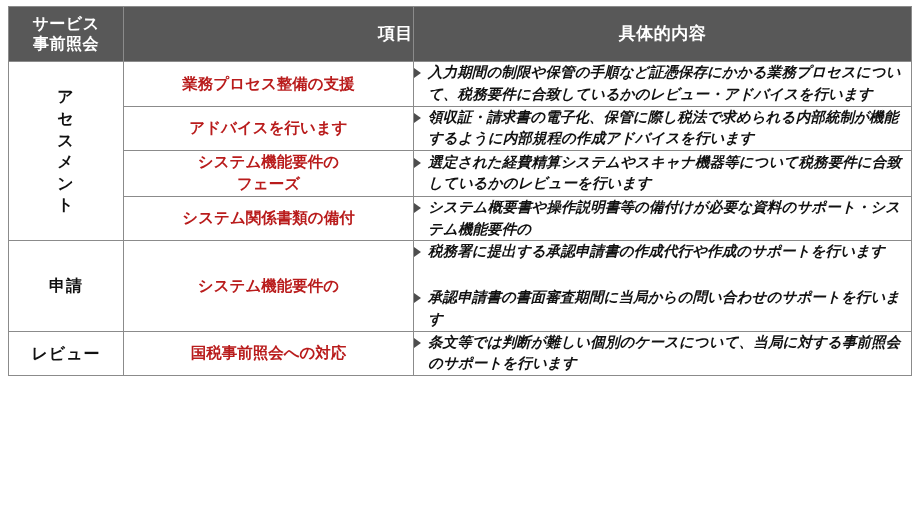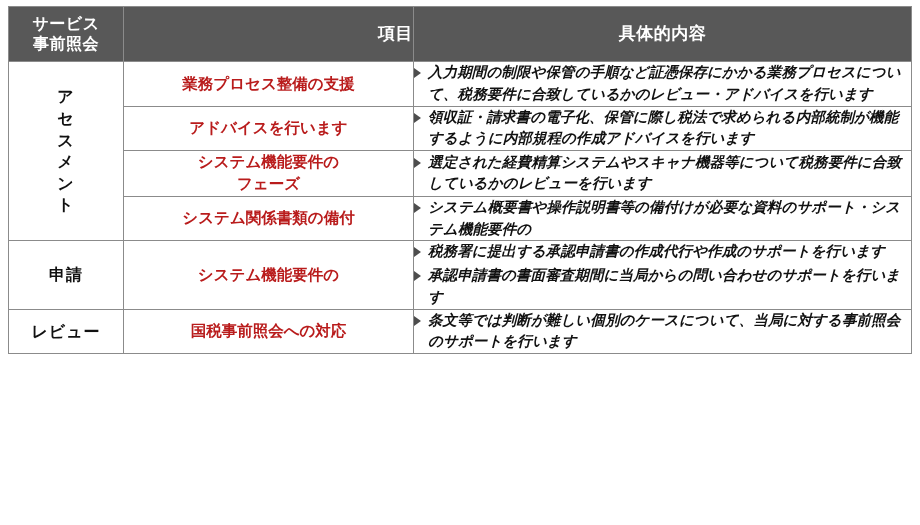--- a/index.html
+++ b/index.html
@@ -79,21 +79,21 @@
     font-size: 14.5px;
     line-height: 1.5;
     color: #111;
   }
   .bullet-row {
     display: flex;
     align-items: flex-start;
     gap: 7px;
   }
   .bullet-row + .bullet-row {
-    margin-top: 2px;
+    margin-top: 24px;
   }
   .tri {
     flex: 0 0 auto;
     width: 0;
     height: 0;
     border-top: 5px solid transparent;
     border-bottom: 5px solid transparent;
     border-left: 7px solid #4d4d4d;
     margin-top: 6px;
   }

